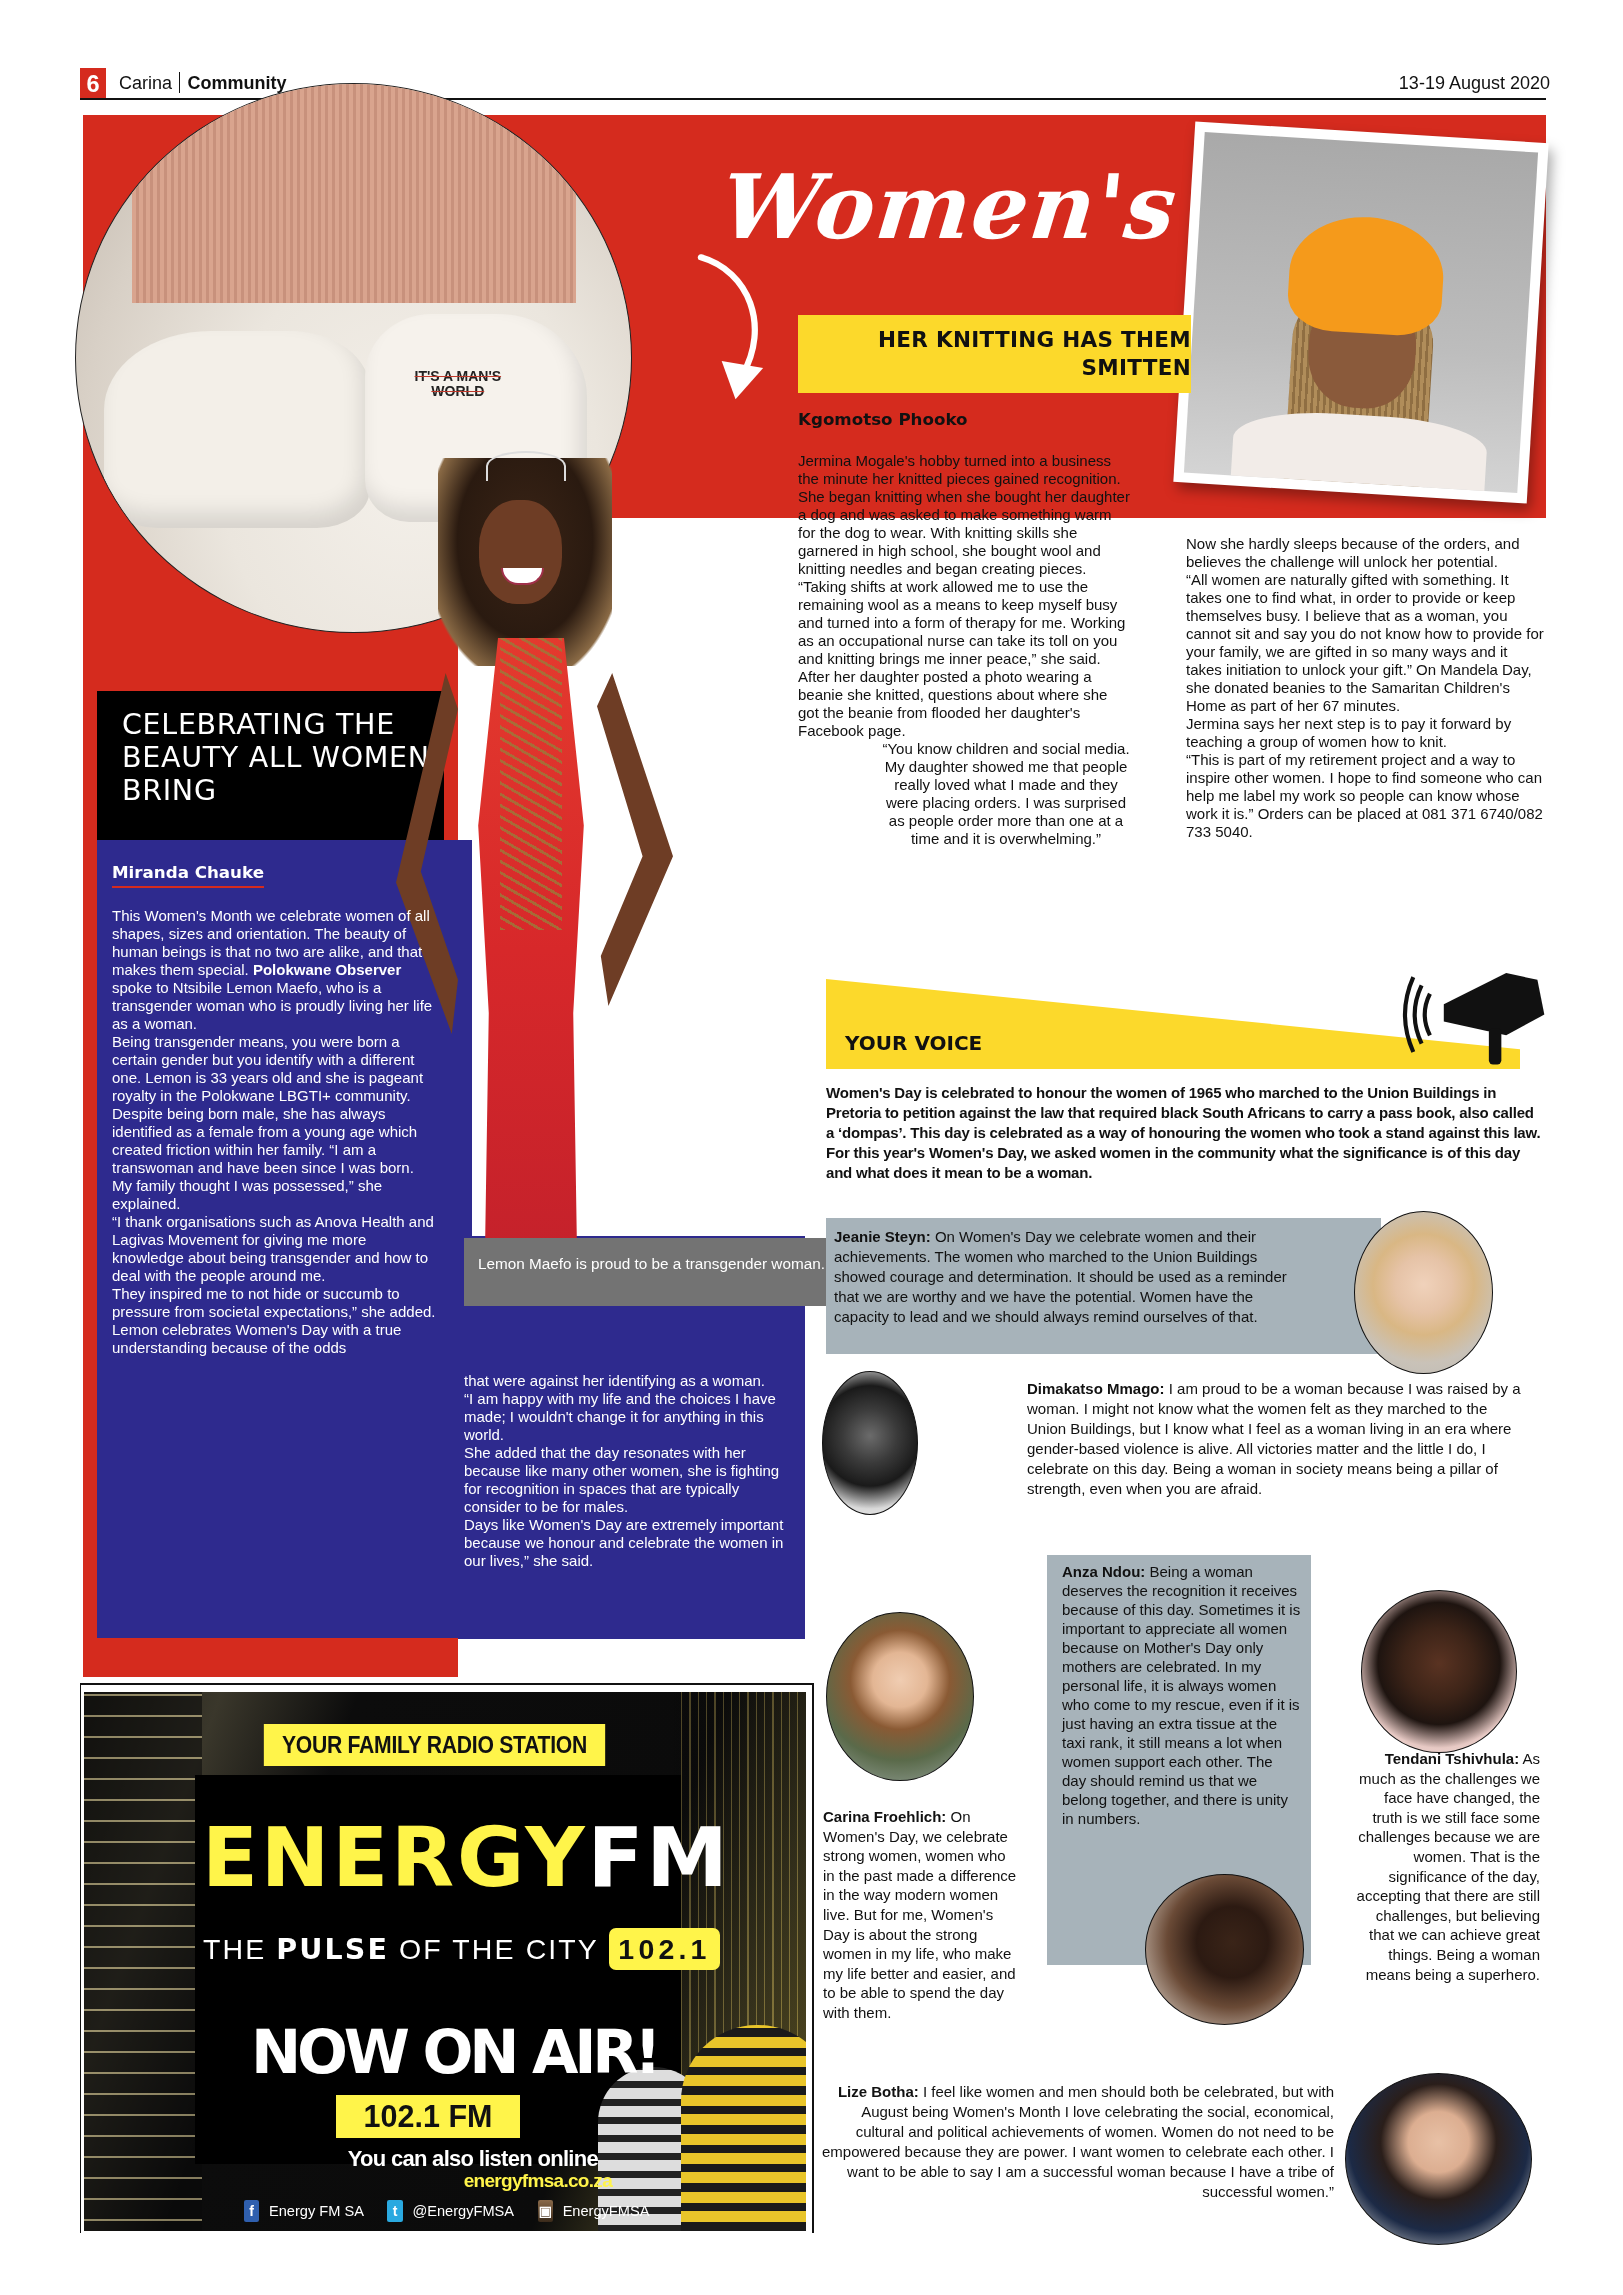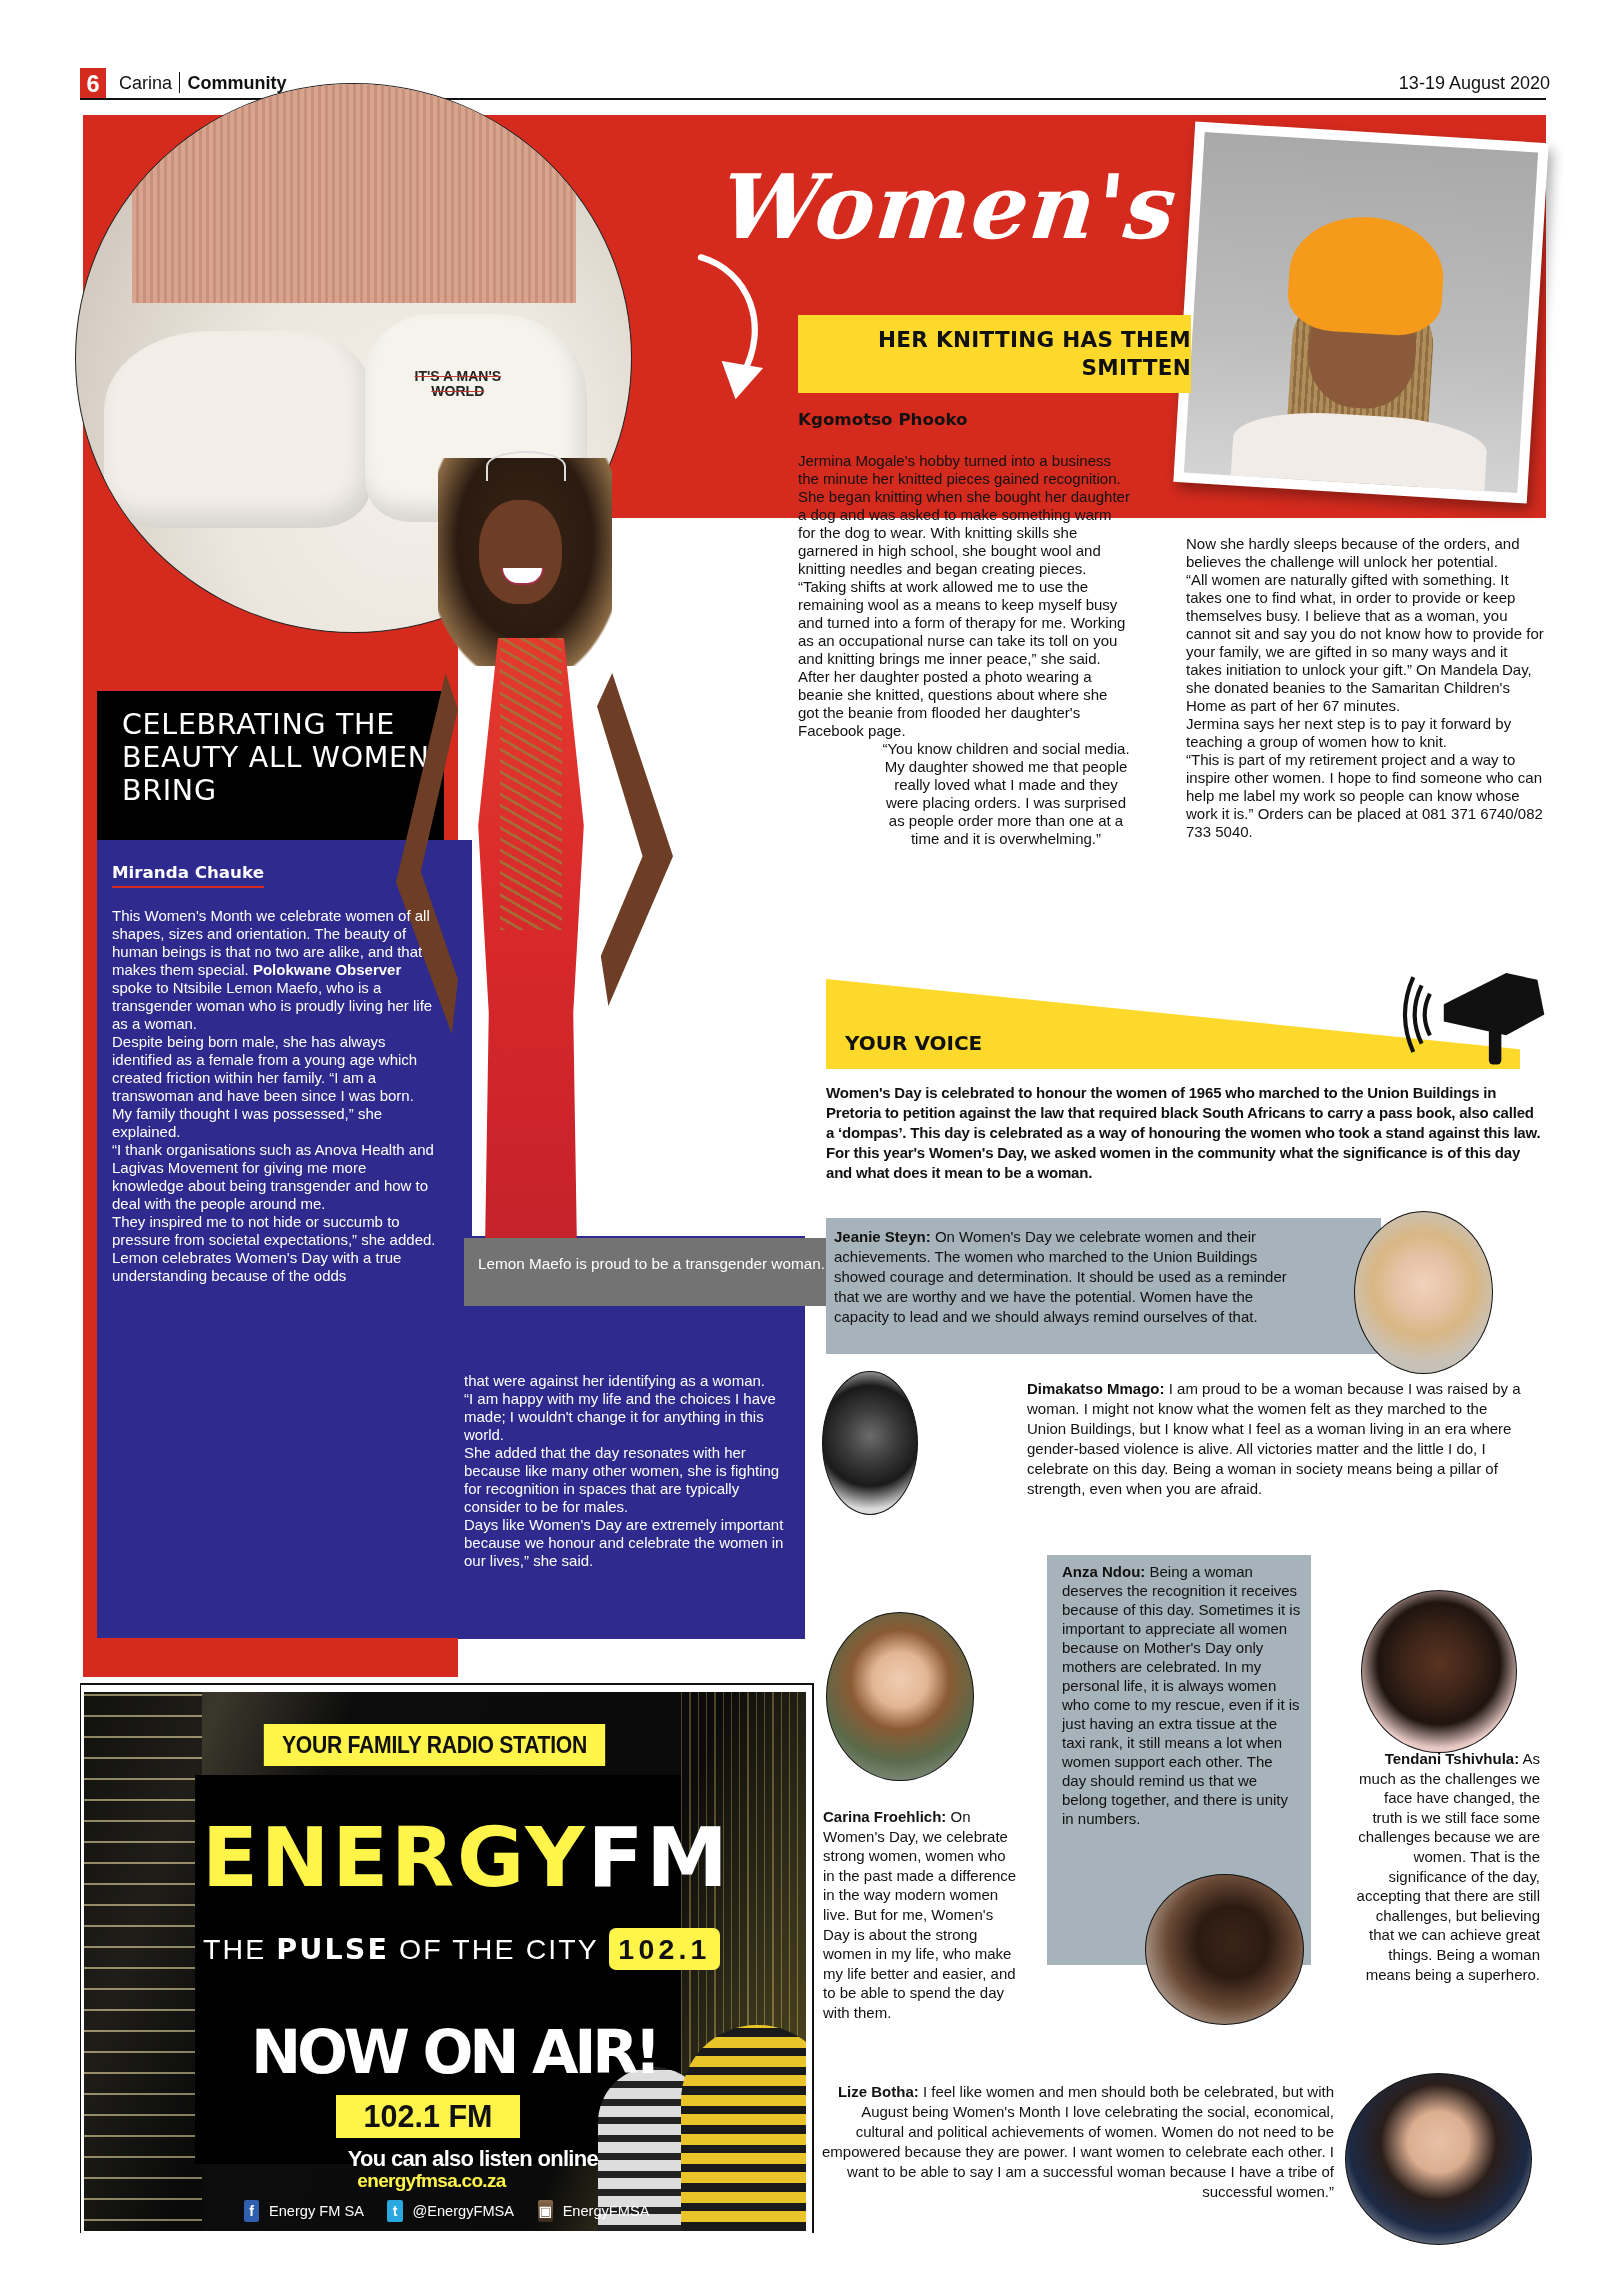--- a/index.html
+++ b/index.html
@@ -105,21 +105,21 @@
   .ad-tag { position:absolute; left:165px; top:32px; width:371px; height:42px; background:#fff44a; color:#111; font-weight:bold; font-size:23px; line-height:42px; text-align:center; letter-spacing:-0.3px; font-family:"Liberation Sans", sans-serif; transform:scaleX(0.92); }
   .ad-logo { position:absolute; left:118px; top:117px; font-family:"DejaVu Sans", sans-serif; font-weight:bold; font-size:82px; line-height:97px; letter-spacing:2.8px; }
   .ad-logo .energy { color:#fff44a; }
   .ad-logo .fm { color:#fff; }
   .ad-slogan { position:absolute; left:119px; top:236px; font-size:28.5px; line-height:42px; color:#fff; letter-spacing:2.1px; font-family:"Liberation Sans", sans-serif; }
   .ad-slogan b { font-weight:bold; font-family:"DejaVu Sans", sans-serif; }
   .ad-slogan .freq { display:inline-block; background:#fff44a; color:#111; font-weight:bold; border-radius:7px; padding:0 9.7px; margin-left:9.7px; letter-spacing:4.2px; }
   .ad-onair { position:absolute; left:167px; top:326px; font-family:"DejaVu Sans", sans-serif; font-weight:bold; font-size:60px; line-height:69px; color:#fff; letter-spacing:-4.2px; }
   .ad-freq-box { position:absolute; left:252px; top:403px; width:184px; height:43px; background:#fff44a; color:#111; font-weight:bold; font-size:30.5px; line-height:43px; text-align:center; }
   .ad-listen { position:absolute; left:153px; top:454px; width:361px; text-align:right; color:#fff; font-weight:bold; font-size:22px; letter-spacing:-0.7px; }
-  .ad-url { position:absolute; left:167px; top:478px; width:361px; text-align:center; color:#fff44a; font-weight:bold; font-size:19px; letter-spacing:-0.7px; }
+  .ad-url { position:absolute; left:167px; top:478px; width:361px; text-align:right; color:#fff44a; font-weight:bold; font-size:19px; letter-spacing:-0.7px; }
   .ad-social { position:absolute; left:160px; top:505px; height:28px; display:flex; gap:23.6px; align-items:center; color:#fff; font-size:14.6px; }
   .ad-social .item { display:flex; align-items:center; gap:9.7px; }
   .ad-social .ico { width:15.3px; height:22px; display:inline-block; border-radius:2.1px; color:#fff; font-weight:bold; font-size:14px; text-align:center; line-height:22px; }
   .ico.fb { background:#2f5fae; }
   .ico.tw { background:#2aa9e0; }
   .ico.ig { background:linear-gradient(#8a6a4a,#3a2a1a); }
   .ad .mic-a { position:absolute; left:514px; top:375px; width:111px; height:194px; border-radius:56px 56px 0 0; background:repeating-linear-gradient(0deg,#ddd 0 11px,#222 11px 18px); }
   .ad .mic-b { position:absolute; left:597px; top:333px; width:153px; height:236px; border-radius:76px 76px 0 0; background:repeating-linear-gradient(0deg,#e9c52a 0 11px,#1a1a1a 11px 19.4px); }
 </style>
 </head>
@@ -187,20 +187,21 @@
   <div class="dress"></div>
   <div class="lace"></div>
   <div class="face"></div>
   <div class="smile"></div>
   <div class="tiara"></div>
 </div>
 
 <div class="abs celeb-byline">Miranda Chauke</div>
 <div class="abs celeb-col1">
   <p><span>This Women's Month we celebrate women of all shapes, sizes and orientation. The beauty of human beings is that no two are alike, and that makes them special. </span><b>Polokwane Observer</b><span> spoke to Ntsibile Lemon Maefo, who is a transgender woman who is proudly living her life as a woman.</span></p>
+  <p>Being transgender means, you were born a certain gender but you identify with a different one. Lemon is 33 years old and she is pageant royalty in the Polokwane LBGTI+ community.</p>
   <p>Despite being born male, she has always identified as a female from a young age which created friction within her family. “I am a transwoman and have been since I was born.</p>
   <p>My family thought I was possessed,” she explained.</p>
   <p>“I thank organisations such as Anova Health and Lagivas Movement for giving me more knowledge about being transgender and how to deal with the people around me.</p>
   <p>They inspired me to not hide or succumb to pressure from societal expectations,” she added.</p>
   <p>Lemon celebrates Women's Day with a true understanding because of the odds</p>
 </div>
 <div class="abs caption">Lemon Maefo is proud to be a transgender woman.</div>
 <div class="abs celeb-col2">
   <p>that were against her identifying as a woman.</p>
   <p>“I am happy with my life and the choices I have made; I wouldn't change it for anything in this world.</p>

